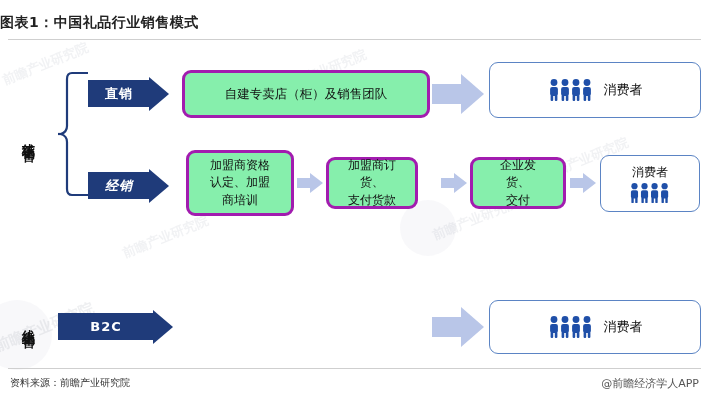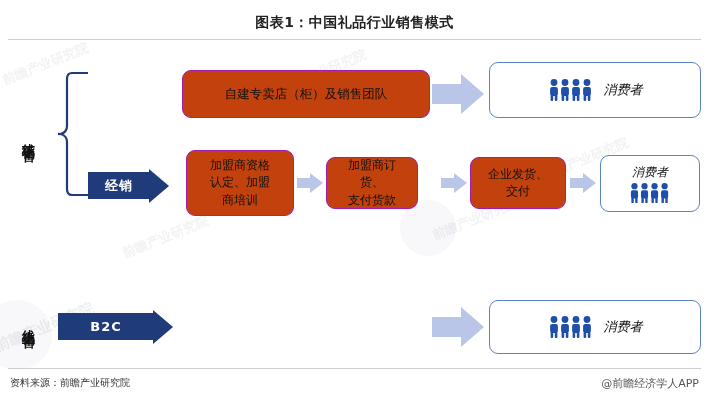--- a/index.html
+++ b/index.html
@@ -8,21 +8,21 @@
     background:#ffffff;
     font-family:"DejaVu Sans","Liberation Sans",sans-serif;
     position:relative;overflow:hidden;
     color:#1a1a1a;
   }
   #root{position:absolute;inset:0;}
 
   
   .title{
     position:absolute;left:0;top:14px;width:709px;
-    text-align:center;font-size:14px;font-weight:bold;color:#222;
+    font-size:14px;font-weight:bold;color:#222;
     letter-spacing:.5px;
   }
 
   
   .rule{position:absolute;background:#cfcfcf;height:1px;left:8px;width:693px;}
   .rule.top{top:39px;}
   .rule.bottom{top:368px;}
 
   
   .source{
@@ -56,57 +56,57 @@
     letter-spacing:1px;padding:0 6px;box-sizing:border-box;
   }
   .navy-arrow .head{
     width:0;height:0;border-top:17px solid transparent;
     border-bottom:17px solid transparent;border-left:20px solid #1f3b7a;
     margin-left:-1px;
   }
   .navy-arrow.r1{left:88px;top:80px;}
   .navy-arrow.r1 .body{width:62px;}
   .navy-arrow.r2{left:88px;top:172px;}
-  .navy-arrow.r2 .body{width:62px;}
+  .navy-arrow.r2 .body{width:62px;font-style:italic;}
   .navy-arrow.r3{left:58px;top:313px;justify-content:center;}
   .navy-arrow.r3 .body{width:96px;font-size:13px;}
 
   
   .big-arrow{position:absolute;width:52px;height:40px;}
   .big-arrow .s{position:absolute;left:0;top:10px;width:30px;height:20px;background:#b9c6e8;}
   .big-arrow .t{position:absolute;left:29px;top:0;width:0;height:0;
     border-top:20px solid transparent;border-bottom:20px solid transparent;
     border-left:23px solid #b9c6e8;}
 
   
   .sm-arrow{position:absolute;width:26px;height:20px;}
   .sm-arrow .s{position:absolute;left:0;top:5px;width:14px;height:10px;background:#b9c6e8;}
   .sm-arrow .t{position:absolute;left:13px;top:0;width:0;height:0;
     border-top:10px solid transparent;border-bottom:10px solid transparent;
     border-left:13px solid #b9c6e8;}
 
   
   .rbox{
     position:absolute;box-sizing:border-box;
-    border:1px solid #a21caf;border-radius:9px;background:#c2410c;
+    border:3px solid #a21caf;border-radius:9px;background:#86efac;
     display:flex;align-items:center;justify-content:center;
     font-size:12.5px;color:#111;line-height:1.42;text-align:center;
     padding:2px 16px;
   }
   .rbox.tall{font-size:12px;}
 
   
   .consumer-box{
     position:absolute;box-sizing:border-box;
     border:1px solid #5b84c4;border-radius:9px;background:#ffffff;
     display:flex;align-items:center;justify-content:center;gap:10px;
     font-size:13px;color:#111;
   }
   .consumer-box.stack{flex-direction:column;gap:1px;}
-  .consumer-label{font-size:13px;color:#111;font-style:italic;}
+  .consumer-label{font-size:13px;color:#111;}
   .consumer-box.stack .consumer-label{font-size:12px;}
 
   .people{display:block;}
 
   
   .wm{
     position:absolute;color:rgba(120,130,150,.13);
     font-size:15px;font-weight:bold;white-space:nowrap;
     transform:rotate(-22deg);pointer-events:none;user-select:none;
   }
@@ -140,20 +140,24 @@
   <div class="rule bottom"></div>
 
   <div class="vlabel offline">线下销售</div>
   <div class="vlabel online">线上销售</div>
 
   <svg class="brace" viewBox="0 0 30 128" xmlns="http://www.w3.org/2000/svg">
     <path d="M30 3 H14 Q9 3 9 9 V56 Q9 62 3 64 Q9 66 9 72 V119 Q9 125 14 125 H30" fill="none" stroke="#1f3b7a" stroke-width="2.2"></path>
     <path d="M0 64 H4" fill="none" stroke="#1f3b7a" stroke-width="2.2"></path>
   </svg>
 
+  <div class="navy-arrow r1">
+    <div class="body">直销</div>
+    <div class="head"></div>
+  </div>
 
   <div class="rbox" style="left:182px;top:70px;width:248px;height:48px;">自建专卖店（柜）及销售团队</div>
 
   <div class="big-arrow" style="left:432px;top:74px;">
     <div class="s"></div>
       <div class="t"></div>
   </div>
 
   <div class="consumer-box" style="left:489px;top:62px;width:212px;height:56px;">
     <svg class="people" width="46" height="24" viewBox="0 0 46 24" xmlns="http://www.w3.org/2000/svg">

